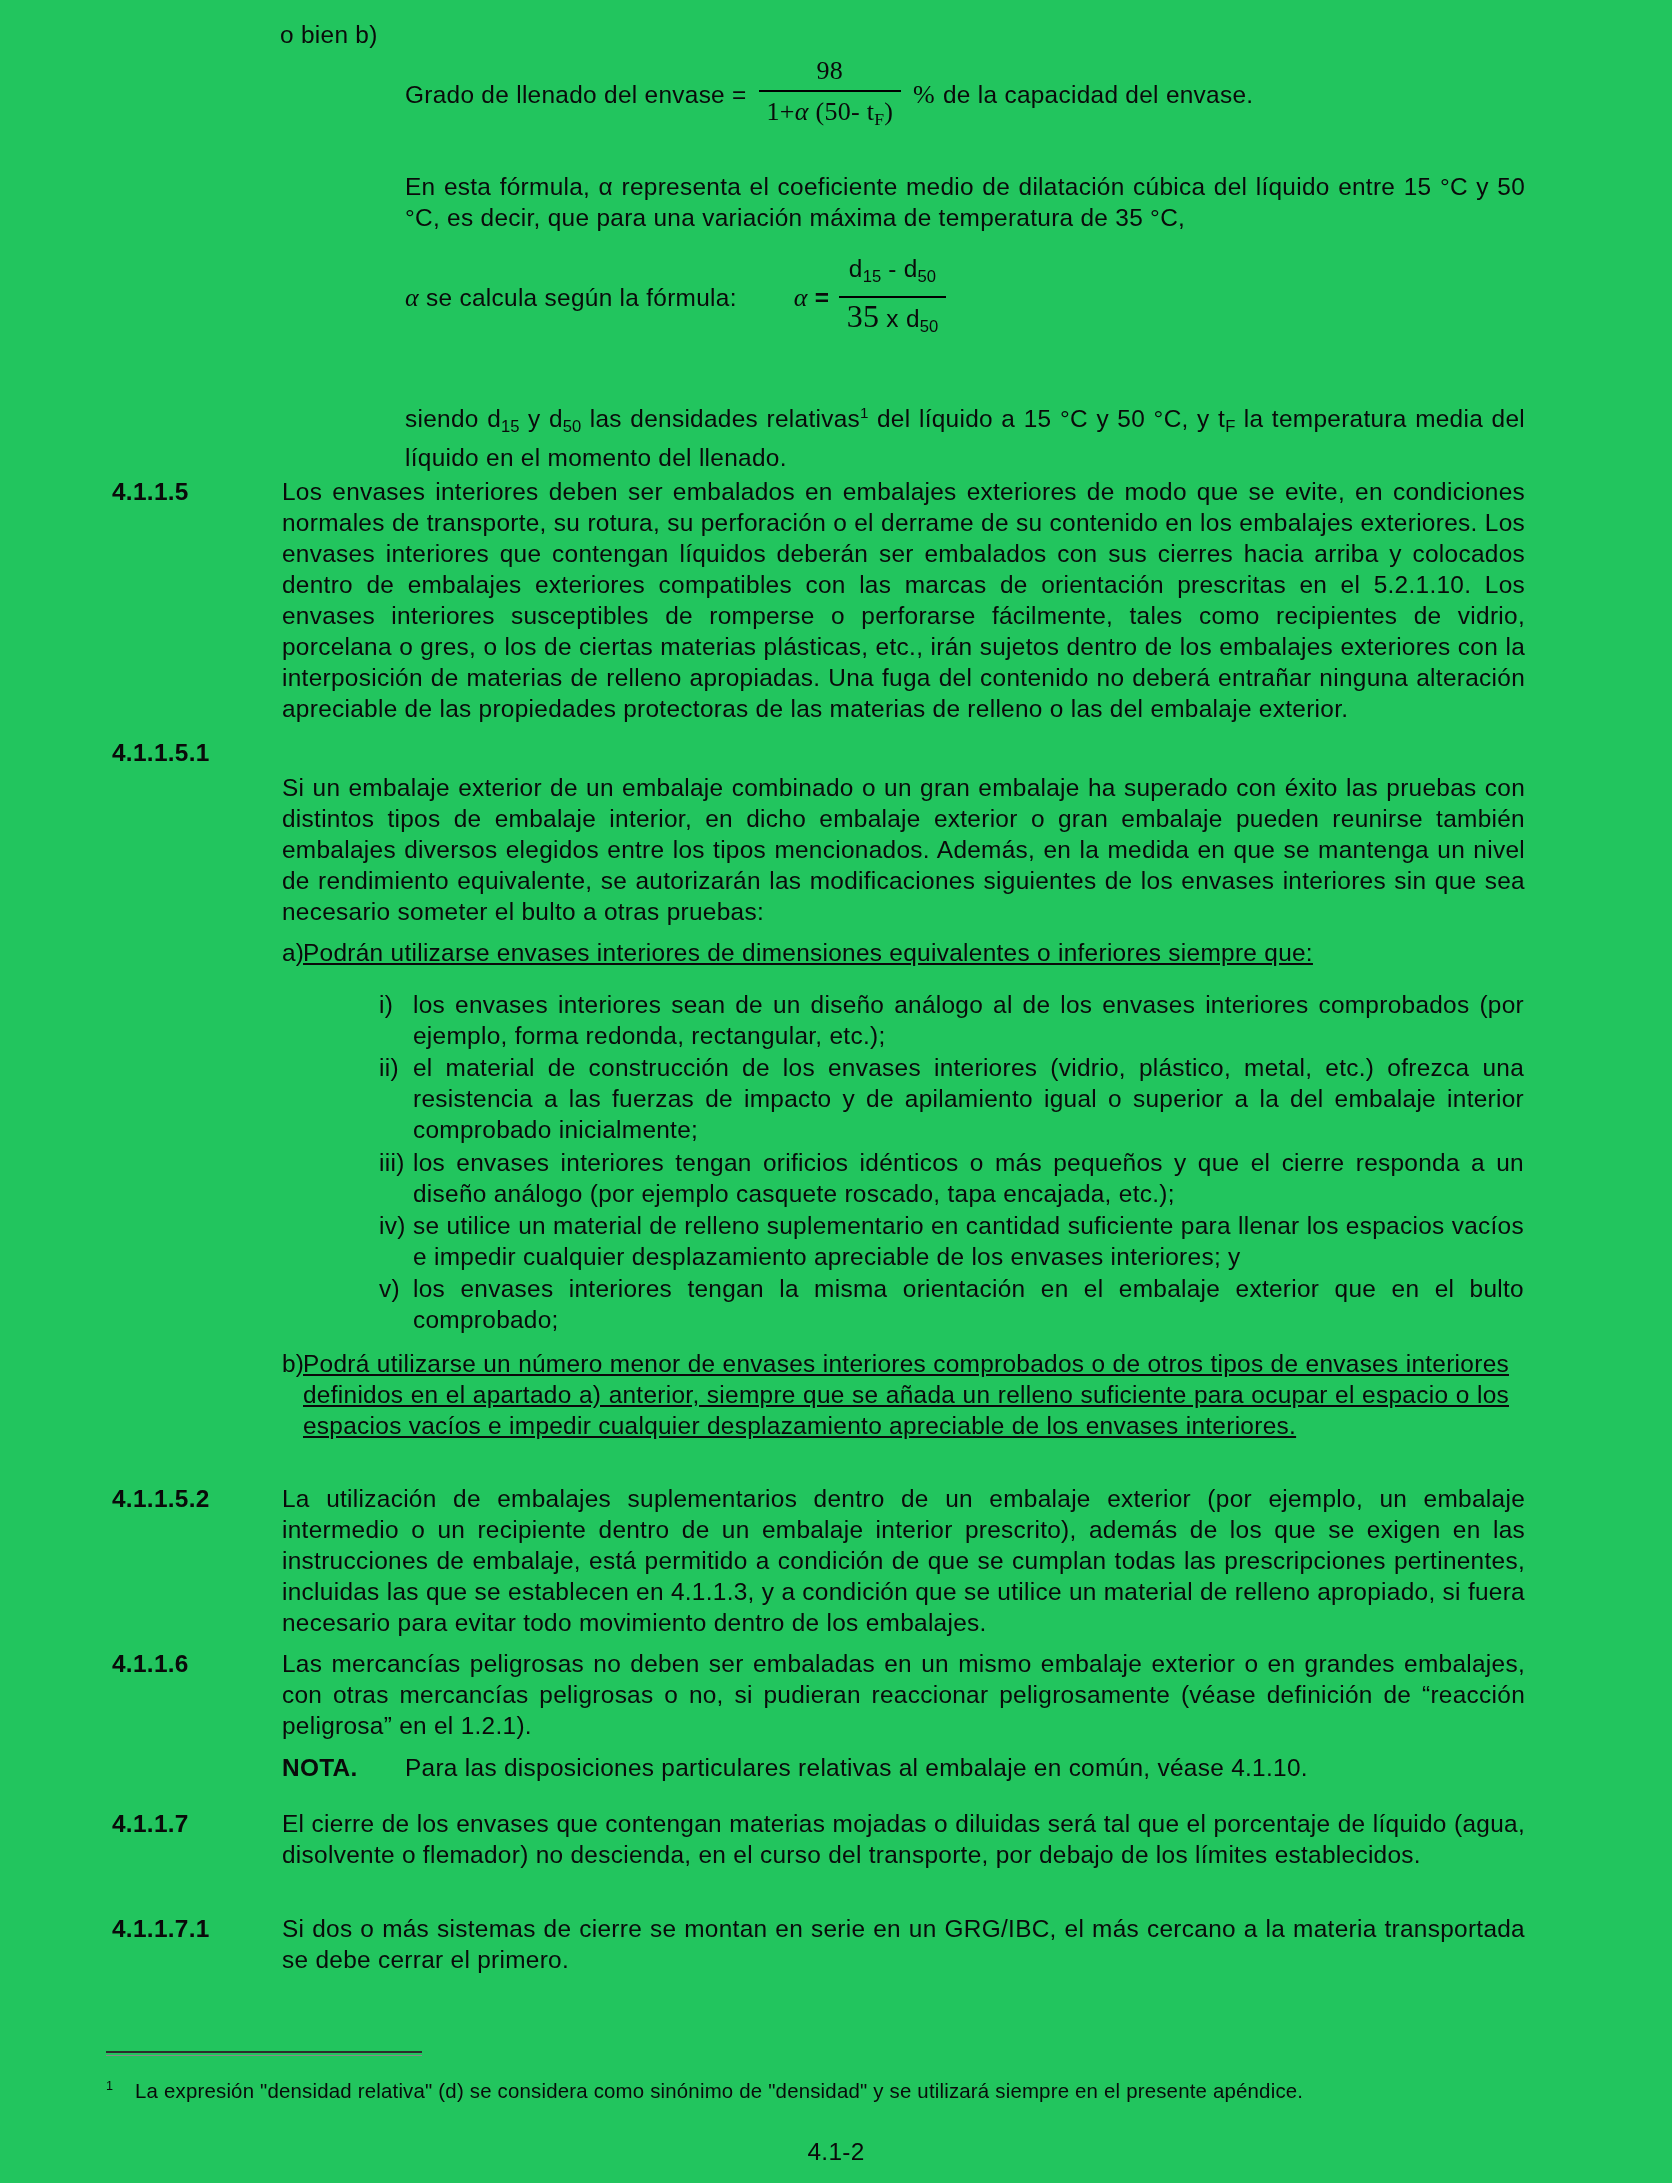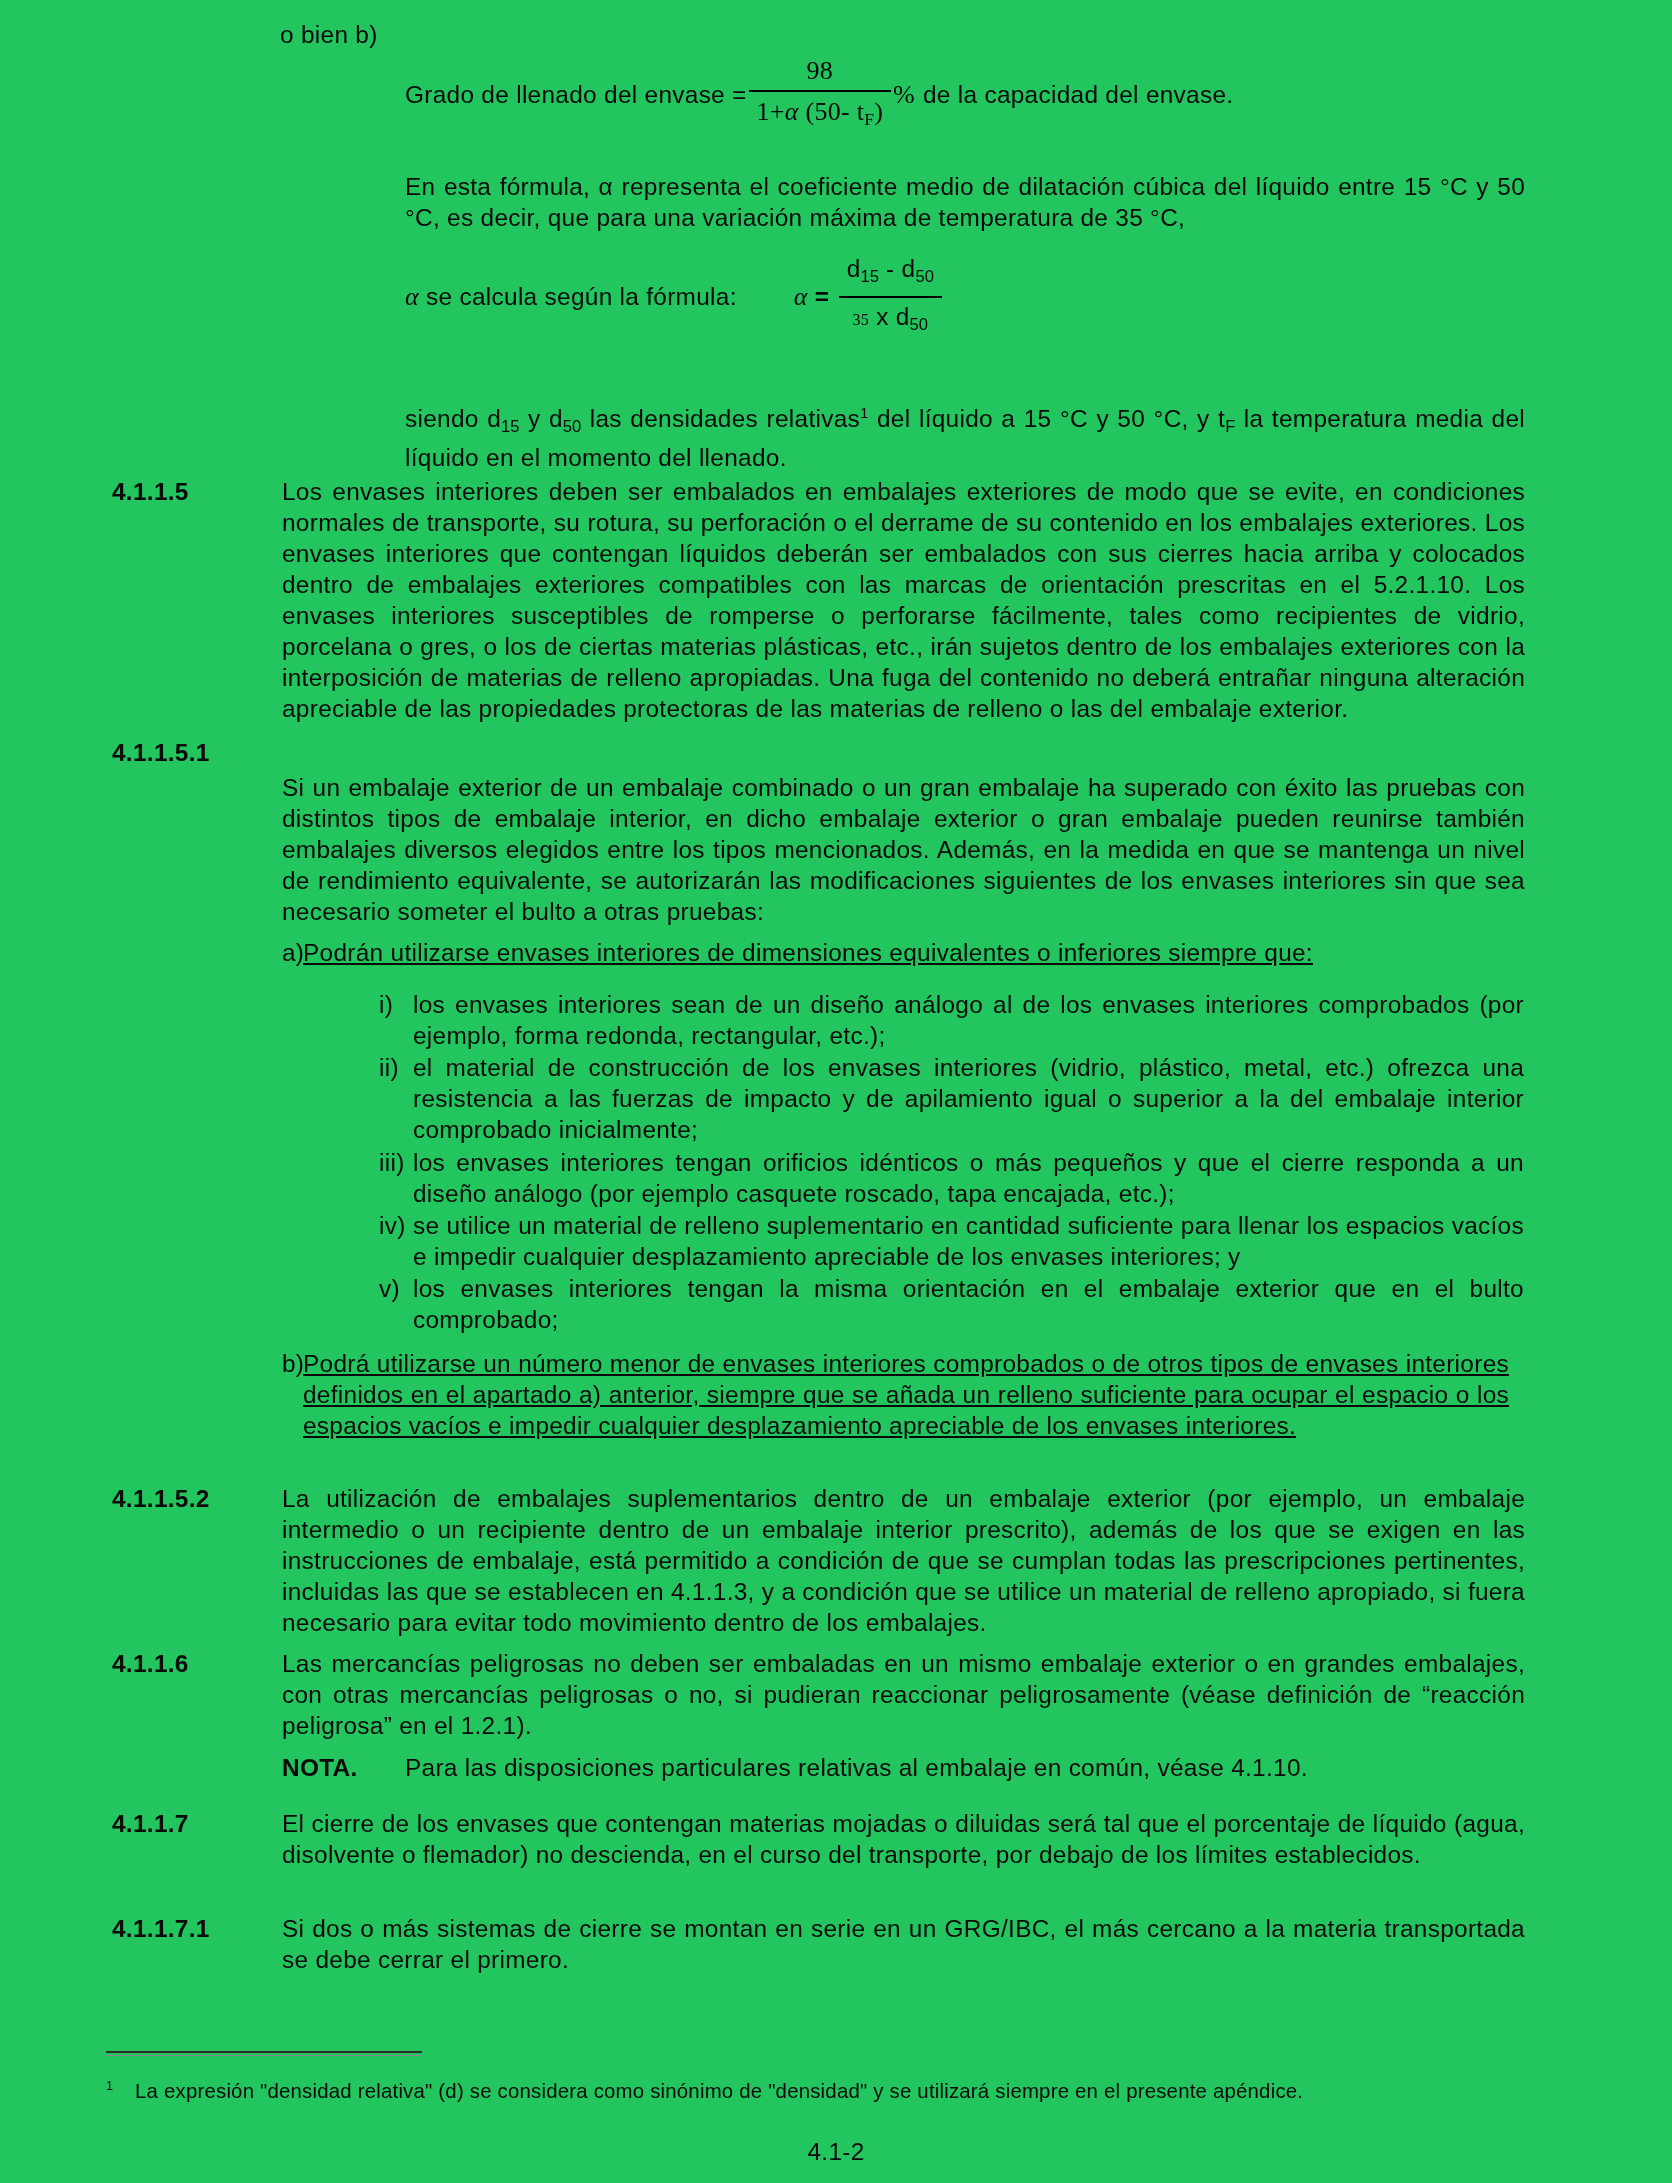--- a/index.html
+++ b/index.html
@@ -37,37 +37,37 @@
 </style>
 </head>
 <body>
 
 <div class="page">
 
   <div class="abs" style="left:280px;top:19px">o bien b)</div>
 
   <div class="abs formula" style="left:405px;top:55px">
     <span>Grado de llenado del envase =</span>
-    <span class="frac f-serif" style="margin:0 2px">
+    <span class="frac f-serif" style="margin:0 12px">
       <span class="num">98</span>
       <span class="den"><span>1+</span><span class="it">α</span><span> (50- t</span><sub>F</sub><span>)</span></span>
     </span>
     <span class="f-serif" style="margin-right:7.9px">%</span>
     <span>de la capacidad del envase.</span>
   </div>
 
   <div class="abs expcol just" style="top:171px">En esta fórmula, α representa el coeficiente medio de dilatación cúbica del líquido entre 15 °C y 50 °C, es decir, que para una variación máxima de temperatura de 35 °C,</div>
 
   <div class="abs formula" style="left:405px;top:253px">
     <span><span class="f-serif it">α</span><span> se calcula según la fórmula:</span></span>
     <span style="display:inline-block;width:57px"></span>
     <span><span class="f-serif it">α</span><b> =</b></span>
     <span class="frac" style="margin-left:9.4px">
       <span class="num"><span>d</span><sub>15</sub><span> - d</span><sub>50</sub></span>
-      <span class="den"><span class="f-serif" style="font-size:16px">35</span><span> x d</span><sub>50</sub></span>
+      <span class="den"><span class="f-serif" style="font-size:32px">35</span><span> x d</span><sub>50</sub></span>
     </span>
   </div>
 
   <div class="abs expcol just" style="top:397px"><span>siendo d</span><sub>15</sub><span> y d</span><sub>50</sub><span> las densidades relativas</span><sup>1</sup><span> del líquido a 15 °C y 50 °C, y t</span><sub>F</sub><span> la temperatura media del líquido en el momento del llenado.</span></div>
 
   <div class="abs secnum" style="top:476px">4.1.1.5</div>
   <div class="abs bodycol just" style="top:476px">Los envases interiores deben ser embalados en embalajes exteriores de modo que se evite, en condiciones normales de transporte, su rotura, su perforación o el derrame de su contenido en los embalajes exteriores. Los envases interiores que contengan líquidos deberán ser embalados con sus cierres hacia arriba y colocados dentro de embalajes exteriores compatibles con las marcas de orientación prescritas en el 5.2.1.10. Los envases interiores susceptibles de romperse o perforarse fácilmente, tales como recipientes de vidrio, porcelana o gres, o los de ciertas materias plásticas, etc., irán sujetos dentro de los embalajes exteriores con la interposición de materias de relleno apropiadas. Una fuga del contenido no deberá entrañar ninguna alteración apreciable de las propiedades protectoras de las materias de relleno o las del embalaje exterior.</div>
 
   <div class="abs secnum" style="top:737px">4.1.1.5.1</div>
   <div class="abs bodycol just" style="top:772px">Si un embalaje exterior de un embalaje combinado o un gran embalaje ha superado con éxito las pruebas con distintos tipos de embalaje interior, en dicho embalaje exterior o gran embalaje pueden reunirse también embalajes diversos elegidos entre los tipos mencionados. Además, en la medida en que se mantenga un nivel de rendimiento equivalente, se autorizarán las modificaciones siguientes de los envases interiores sin que sea necesario someter el bulto a otras pruebas:</div>

